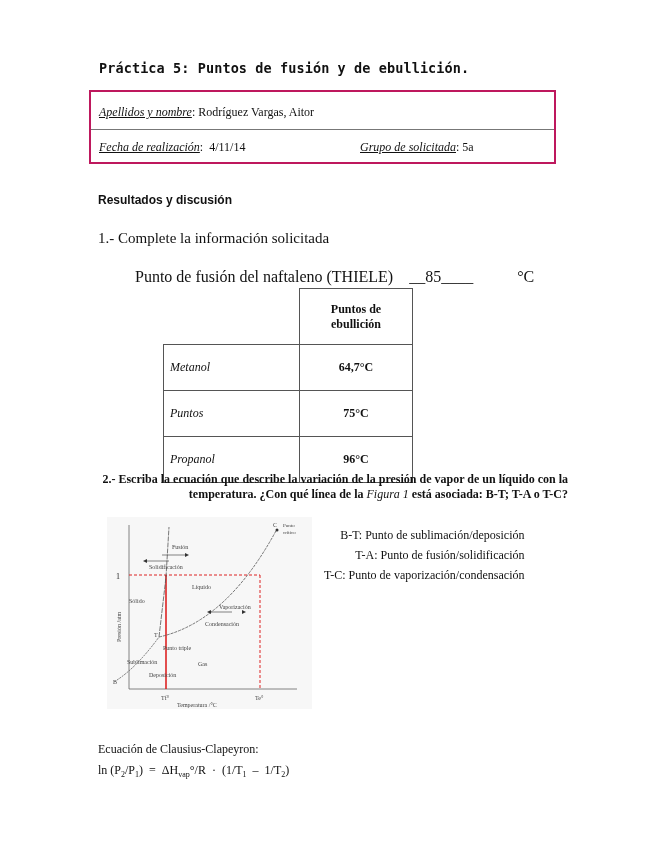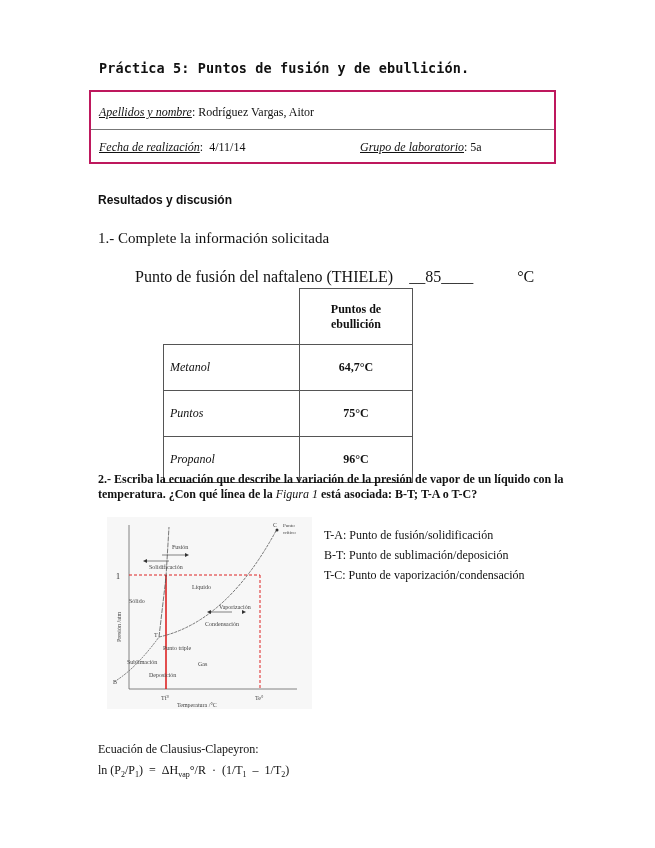--- a/index.html
+++ b/index.html
@@ -1,17 +1,17 @@
 <!DOCTYPE html>
 <html><head>
 <meta charset="utf-8">
 <style>
   html, body { margin:0; padding:0; background:#ffffff; }
   body { width:655px; height:848px; position:relative; overflow:hidden; color:#111; font-family:"Liberation Serif", serif; }
-  .abs { position:absolute; }
+  .abs { position:absolute;text-align:right; }
   .title { left:99px; top:60px; font-family:"DejaVu Sans Mono", monospace; font-weight:bold; font-size:13.5px; letter-spacing:0.1px; }
   .info-box { left:89px; top:90px; width:467px; height:74px; border:2px solid #be185d; box-sizing:border-box; }
   .info-row { position:absolute; left:0; width:100%; box-sizing:border-box; font-size:12px; }
   .info-row.r1 { top:0; height:38px; border-bottom:1px solid #777; }
   .info-row.r2 { top:38px; height:35px; }
   .lbl { font-style:italic; text-decoration:underline; }
   .section { left:98px; top:193px; font-family:"Liberation Sans", sans-serif; font-weight:bold; font-size:12px; }
   .q1 { left:98px; top:230px; font-weight:normal; font-size:15px; }
   .naft { left:135px; top:268px; font-size:16px; }
   table.bp { position:absolute; left:163px; top:288px; border-collapse:collapse; font-size:12px; }
@@ -39,21 +39,21 @@
       <span class="lbl">Apellidos y nombre</span>:
       <span>Rodríguez Vargas, Aitor</span>
     </span>
   </div>
   <div class="info-row r2">
     <span class="abs" style="left:8px;top:10px;">
       <span class="lbl">Fecha de realización</span>:&nbsp;
       <span>4/11/14</span>
     </span>
     <span class="abs" style="left:269px;top:10px;">
-      <span class="lbl">Grupo de laboratorio</span>:
+      <span class="lbl">Grupo de solicitada</span>:
       <span>5a</span>
     </span>
   </div>
 </div>
 
 <div class="abs section">Resultados y discusión</div>
 
 <div class="abs q1">1.-  Complete la información solicitada</div>
 
 <div class="abs naft">
@@ -125,19 +125,19 @@
     <polygon points="78,36 82,38 78,40" fill="#333"></polygon>
     <line x1="40" y1="44" x2="62" y2="44" stroke="#333" stroke-width="0.6"></line>
     <polygon points="40,42 36,44 40,46" fill="#333"></polygon>
     <line x1="104" y1="95" x2="125" y2="95" stroke="#333" stroke-width="0.6"></line>
     <polygon points="104,93 100,95 104,97" fill="#333"></polygon>
     <polygon points="135,93 139,95 135,97" fill="#333"></polygon>
   </svg>
 </div>
 
 <div class="abs legend">
+  <div>B-T: Punto de sublimación/deposición</div>
   <div>T-A: Punto de fusión/solidificación</div>
-  <div>B-T: Punto de sublimación/deposición</div>
   <div>T-C: Punto de vaporización/condensación</div>
 </div>
 
 <div class="abs eq-title">Ecuación de Clausius-Clapeyron:</div>
 <div class="abs eq">ln (P<sub>2</sub>/P<sub>1</sub>) &nbsp;=&nbsp; ΔH<sub>vap</sub>°/R &nbsp;·&nbsp; (1/T<sub>1</sub> &nbsp;–&nbsp; 1/T<sub>2</sub>)</div>
 
 </body></html>

